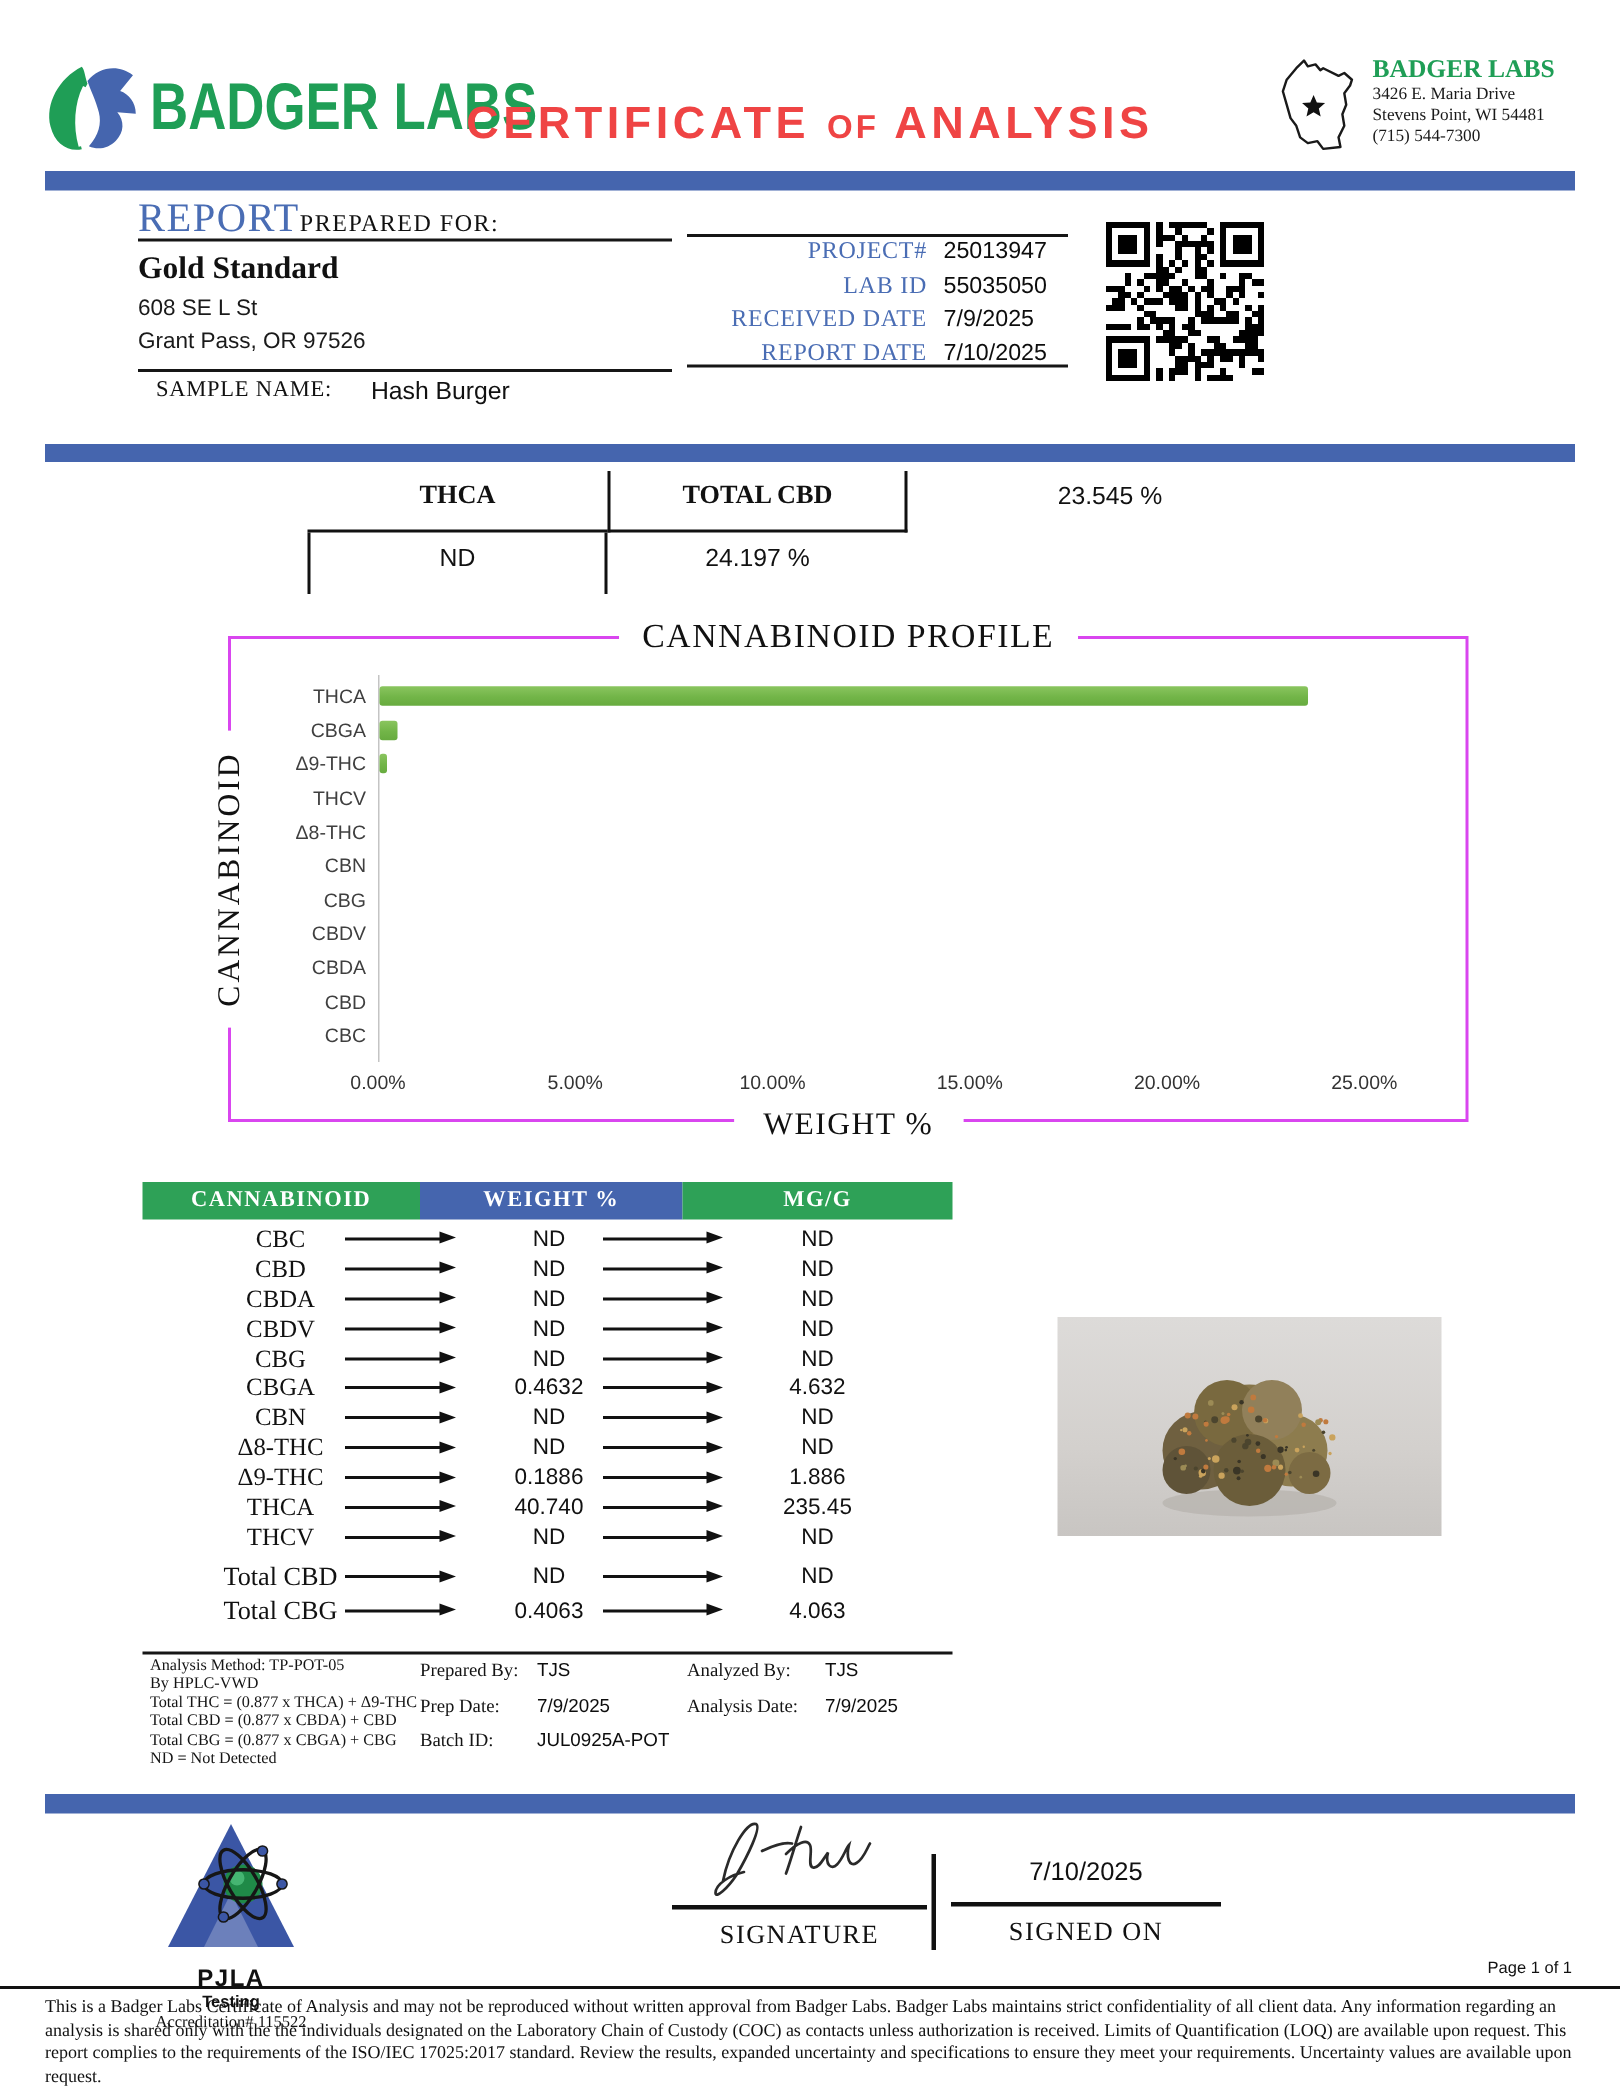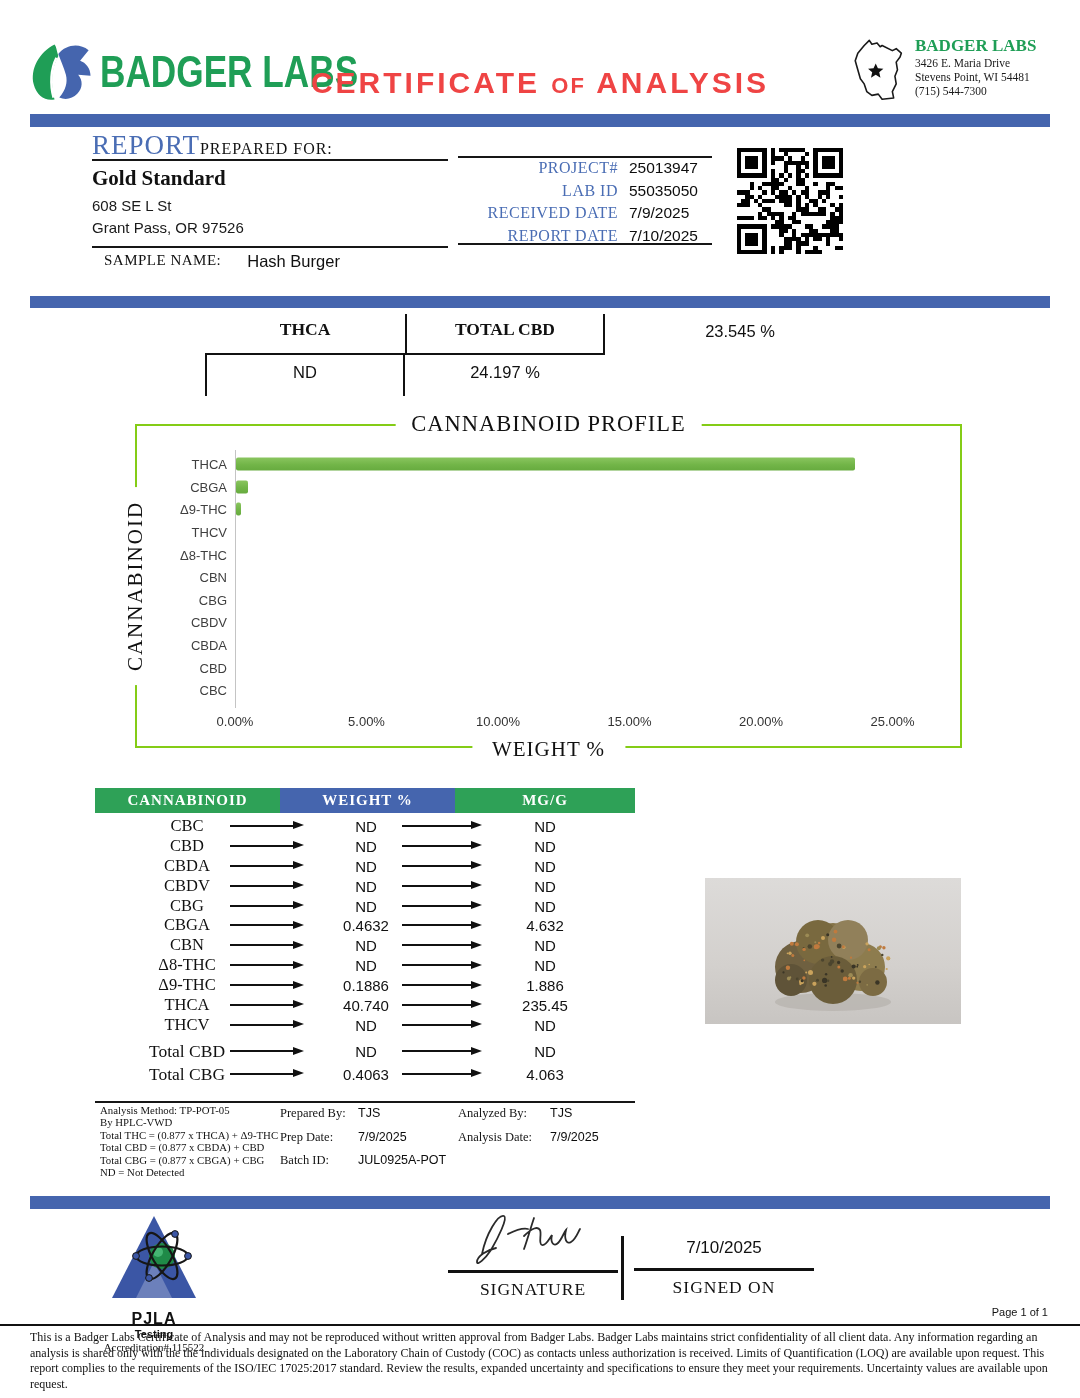--- a/index.html
+++ b/index.html
@@ -49,21 +49,21 @@
   #sample-name { font-size:16.5px; margin-left:26px; }
 
   
   #summary { left:205px; top:314px; width:670px; display:grid; grid-template-columns:200px 200px 270px; }
   .sum-h { font-family:"Liberation Serif", serif; font-weight:bold; font-size:17.5px; text-align:center;
     padding:5px 0 6px; border-bottom:2.5px solid #111; }
   .sum-v { font-size:16.5px; text-align:center; padding:8px 0 14px; }
   .sum-mid { border-left:2.2px solid #111; border-right:2.2px solid #111; }
 
   
-  #chart { left:135px; top:424px; width:827px; height:324px; border:2px solid #84cc16; }
+  #chart { left:152px; top:424px; width:827px; height:324px; border:2px solid #d946ef; }
   #chart-title { position:absolute; top:-15px; left:50%; transform:translateX(-50%); background:#fff;
     padding:0 16px; font-family:"Liberation Serif", serif; font-size:22.5px; letter-spacing:1px; white-space:nowrap; }
   #chart-ylab { position:absolute; left:-14px; top:50%; transform:translate(0,-50%) rotate(180deg);
     writing-mode:vertical-rl; background:#fff; padding:14px 0; font-family:"Liberation Serif", serif;
     font-size:21px; letter-spacing:2px; }
   #chart-xlab { position:absolute; bottom:-16px; left:50%; transform:translateX(-50%); background:#fff;
     padding:0 20px; font-family:"Liberation Serif", serif; font-size:21px; letter-spacing:1px; white-space:nowrap; }
   #axis-line { position:absolute; left:98px; top:24px; height:258px; width:1px; background:#c4c4c4; }
   #chart-rows { position:absolute; left:0; top:27px; right:4px; }
   .c-row { position:relative; height:22.6px; }

